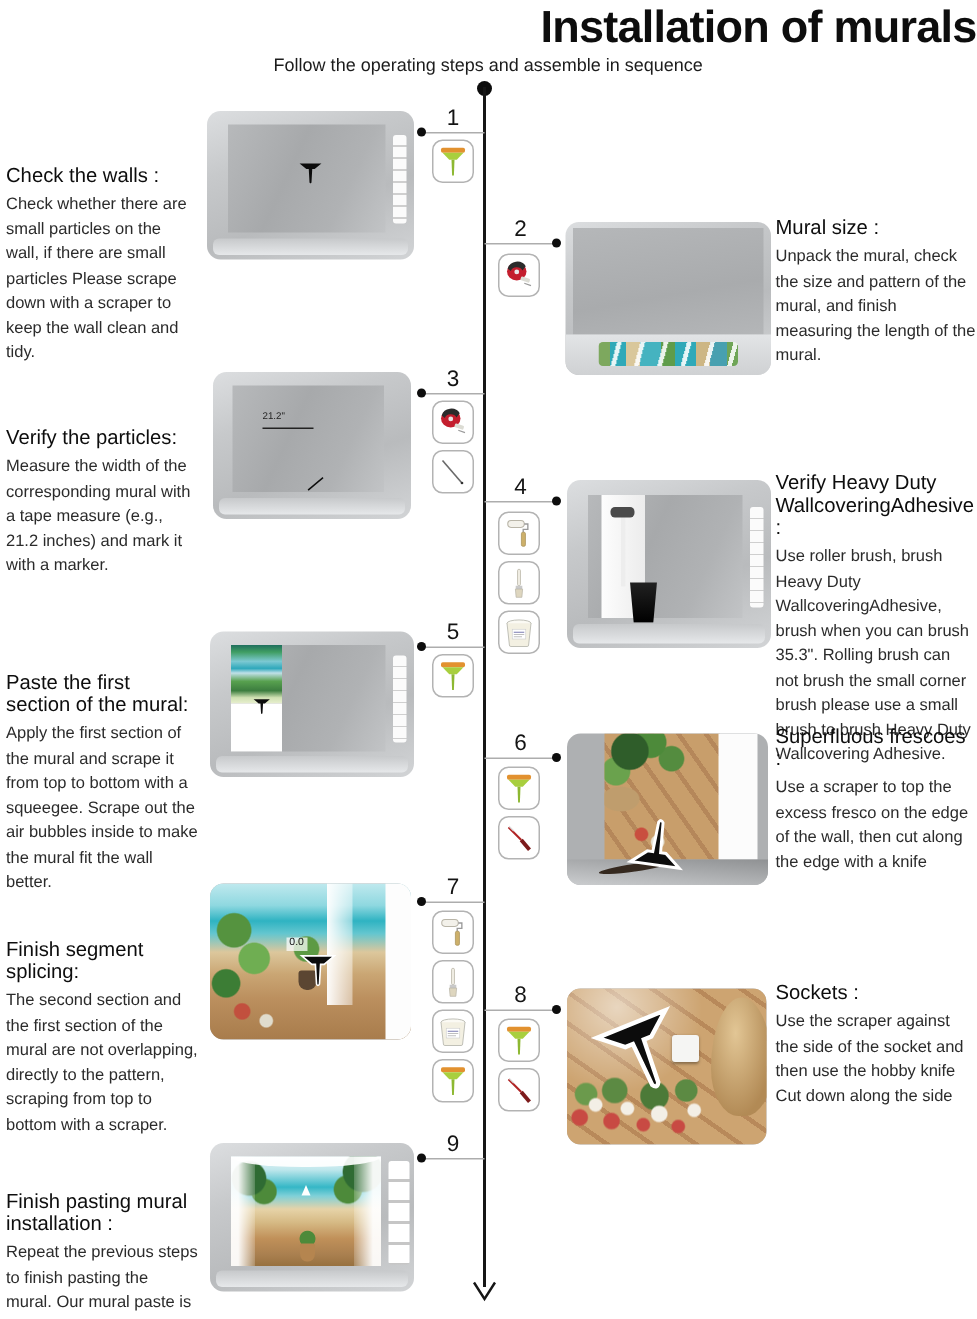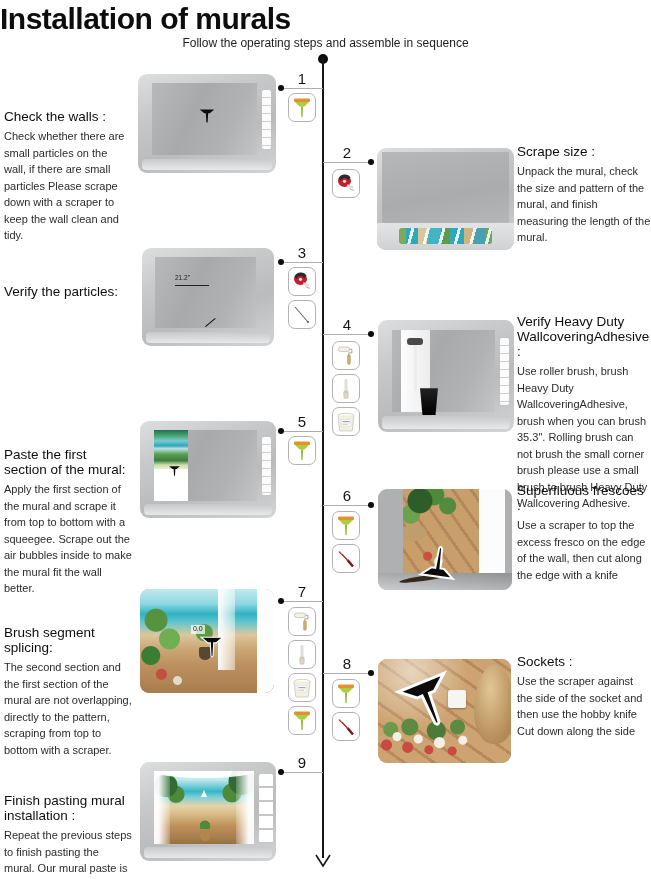--- a/index.html
+++ b/index.html
@@ -1,20 +1,20 @@
 <!DOCTYPE html>
 <html><head>
 <meta charset="utf-8">
 <style>
   html,body{margin:0;padding:0;background:#fff;}
   .canvas{position:relative;width:651px;height:879px;background:#fff;overflow:hidden;
           font-family:"Liberation Sans",sans-serif;color:#111;}
 
   
-  .title{position:absolute;left:0;top:2px;width:100%;text-align:left;
+  .title{position:absolute;left:0;top:2px;width:100%;text-align:right;
          font-size:30px;font-weight:bold;letter-spacing:-0.5px;color:#0d0d0d;}
   .subtitle{position:absolute;left:0;top:36px;width:100%;text-align:center;
          font-size:12px;color:#1c1c1c;}
 
   
   .center-line{position:absolute;left:322px;top:58px;width:2px;height:800px;background:#161616;}
   .top-dot{position:absolute;left:318px;top:54px;width:10px;height:10px;border-radius:50%;background:#0d0d0d;}
   .arrow-down{position:absolute;left:315px;top:854px;}
   .conn{position:absolute;height:1px;background:#adadad;}
   .conn.left{left:281px;width:42px;}
@@ -348,40 +348,41 @@
 
   <div class="step-num left" style="top:754px">9</div>
   <div class="conn left" style="top:772px"></div>
   <div class="dot" style="left:278px;top:769px"></div>
 
   <div class="txt tleft" style="top:66px">
     <h3>Check the walls :</h3>
     <p>Check whether there are small particles on the wall, if there are small particles Please scrape down with a scraper to keep the wall clean and tidy.</p>
   </div>
   <div class="txt tright" style="top:144px">
-    <h3>Scrape size :</h3>
+    <h3>Mural size :</h3>
     <p>Unpack the mural, check the size and pattern of the mural, and finish measuring the length of the mural.</p>
   </div>
   <div class="txt tleft" style="top:241px">
     <h3>Verify the particles:</h3>
+    <p>Measure the width of the corresponding mural with a tape measure (e.g., 21.2 inches) and mark it with a marker.</p>
   </div>
   <div class="txt tright" style="top:314px">
     <h3>Verify Heavy Duty WallcoveringAdhesive :</h3>
     <p>Use roller brush, brush Heavy Duty WallcoveringAdhesive, brush when you can brush 35.3". Rolling brush can not brush the small corner brush please use a small brush to brush Heavy Duty Wallcovering Adhesive.</p>
   </div>
   <div class="txt tright" style="top:483px">
     <h3>Superfluous frescoes :</h3>
     <p>Use a scraper to top the excess fresco on the edge of the wall, then cut along the edge with a knife</p>
   </div>
   <div class="txt tleft" style="top:404px">
     <h3>Paste the first section of the mural:</h3>
     <p>Apply the first section of the mural and scrape it from top to bottom with a squeegee. Scrape out the air bubbles inside to make the mural fit the wall better.</p>
   </div>
   <div class="txt tleft" style="top:582px">
-    <h3>Brush segment splicing:</h3>
+    <h3>Finish segment splicing:</h3>
     <p>The second section and the first section of the mural are not overlapping, directly to the pattern, scraping from top to bottom with a scraper.</p>
   </div>
   <div class="txt tleft" style="top:750px">
     <h3>Finish pasting mural installation :</h3>
     <p>Repeat the previous steps to finish pasting the mural. Our mural paste is finished.</p>
   </div>
   <div class="txt tright" style="top:654px">
     <h3>Sockets :</h3>
     <p>Use the scraper against the side of the socket and then use the hobby knife Cut down along the side</p>
   </div>

